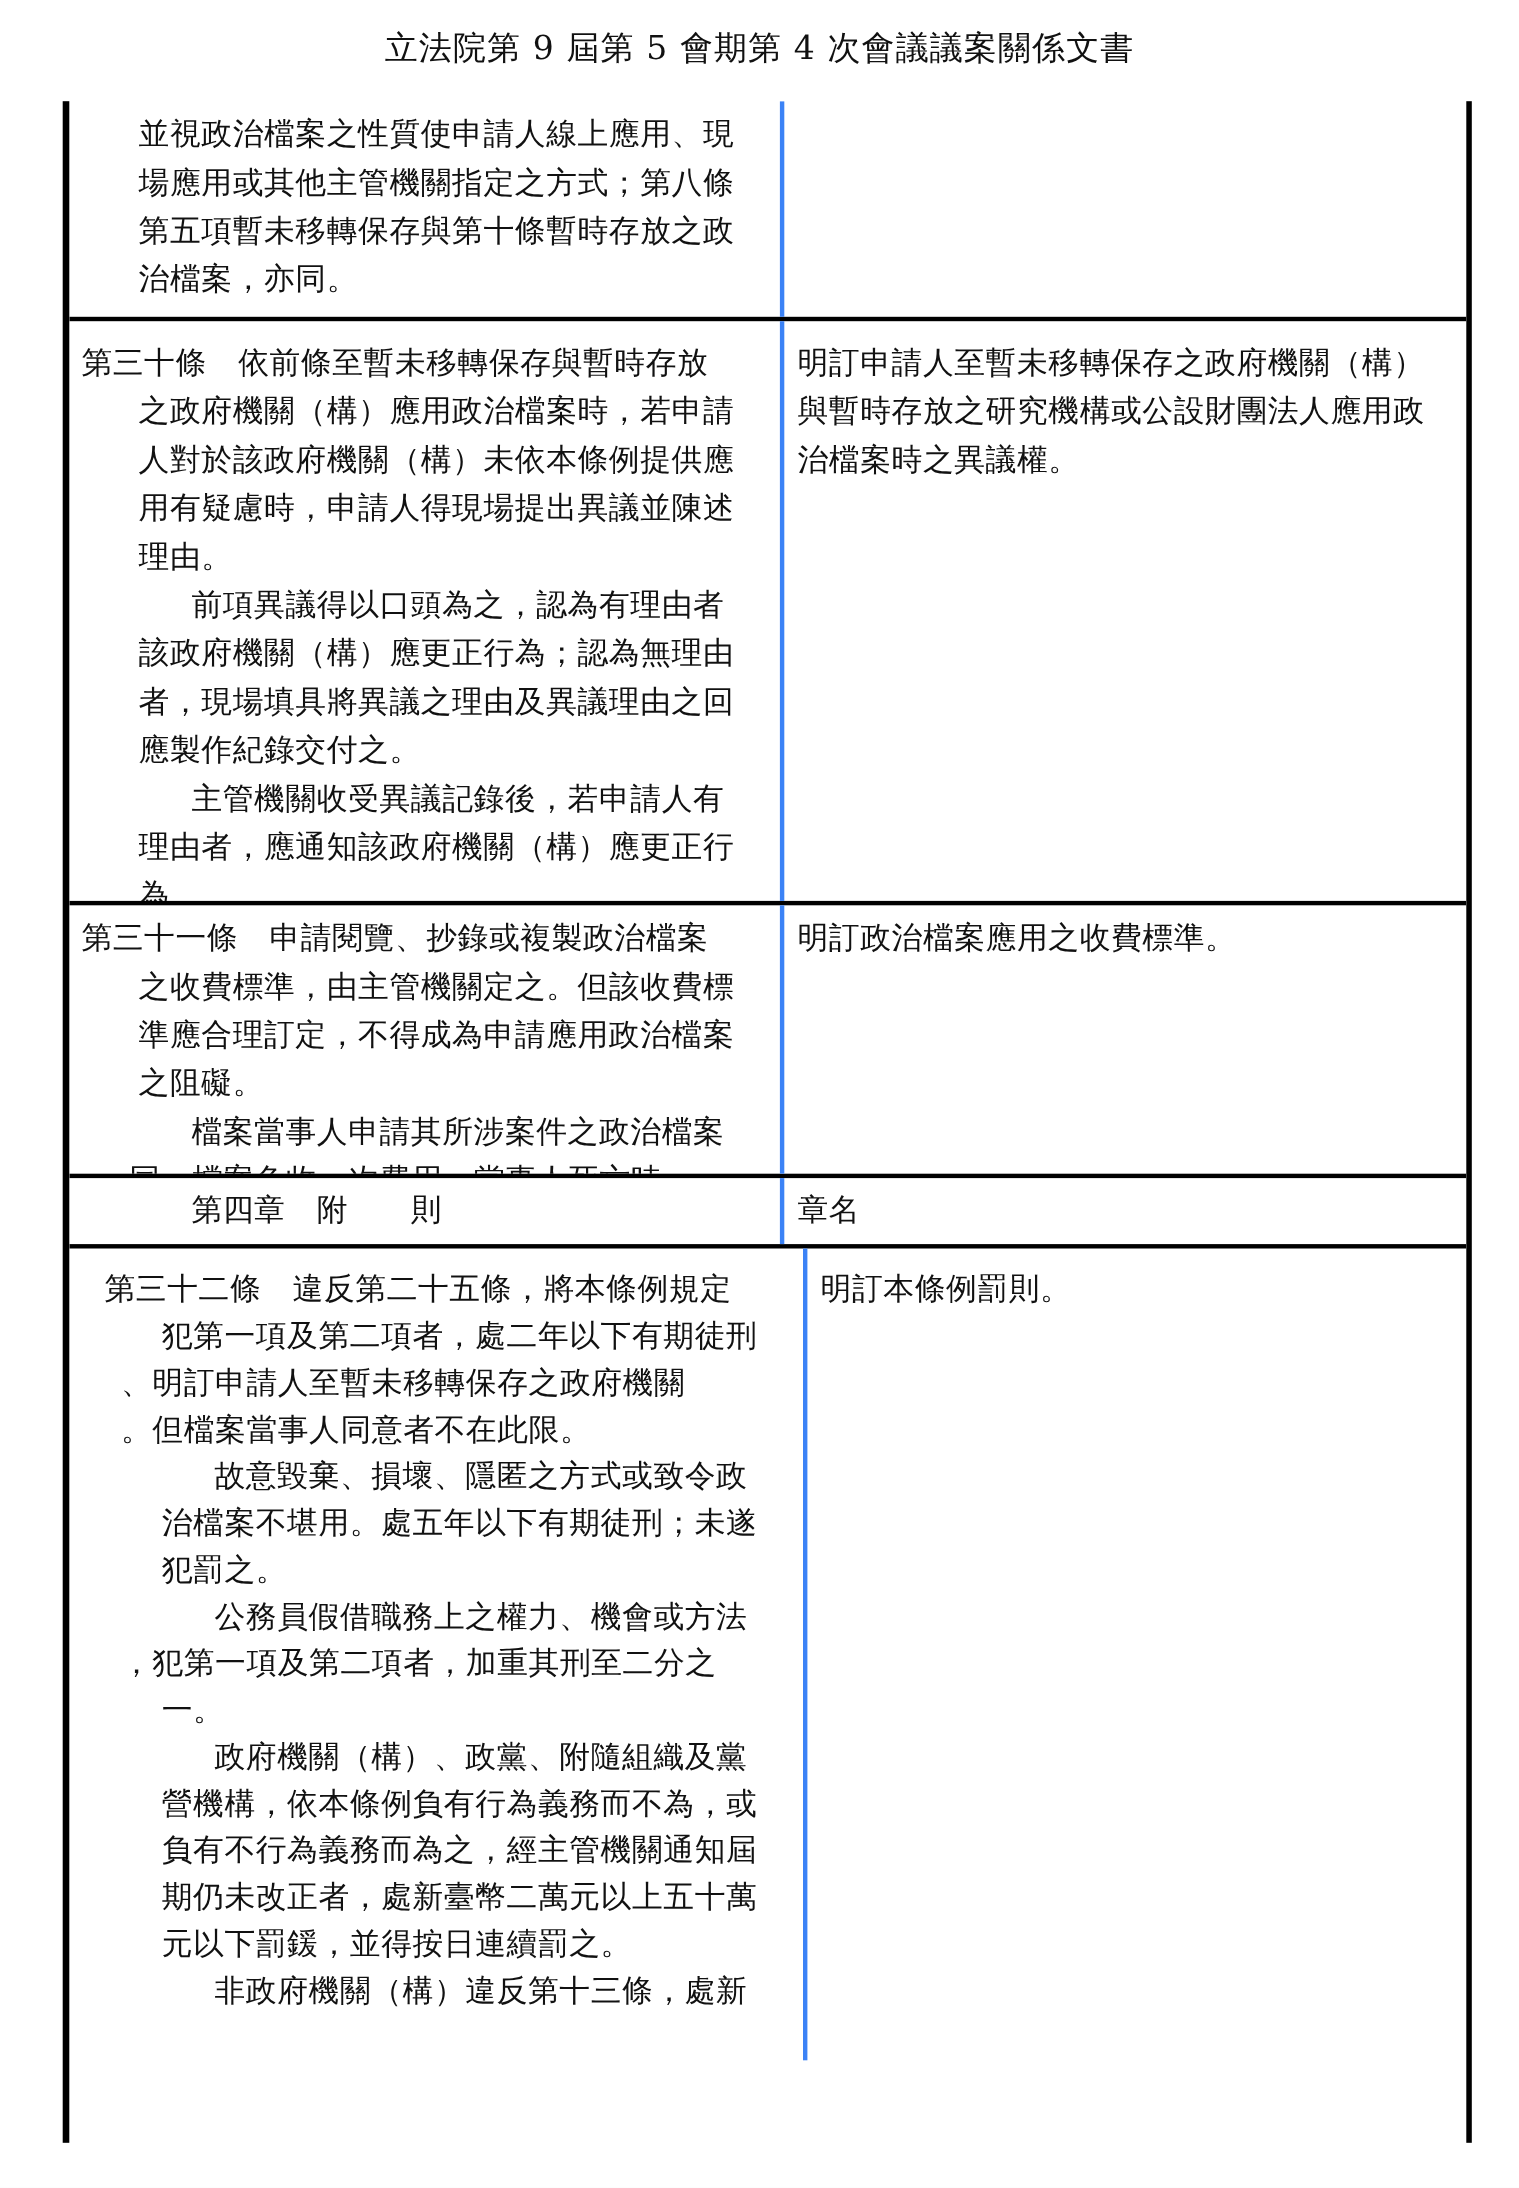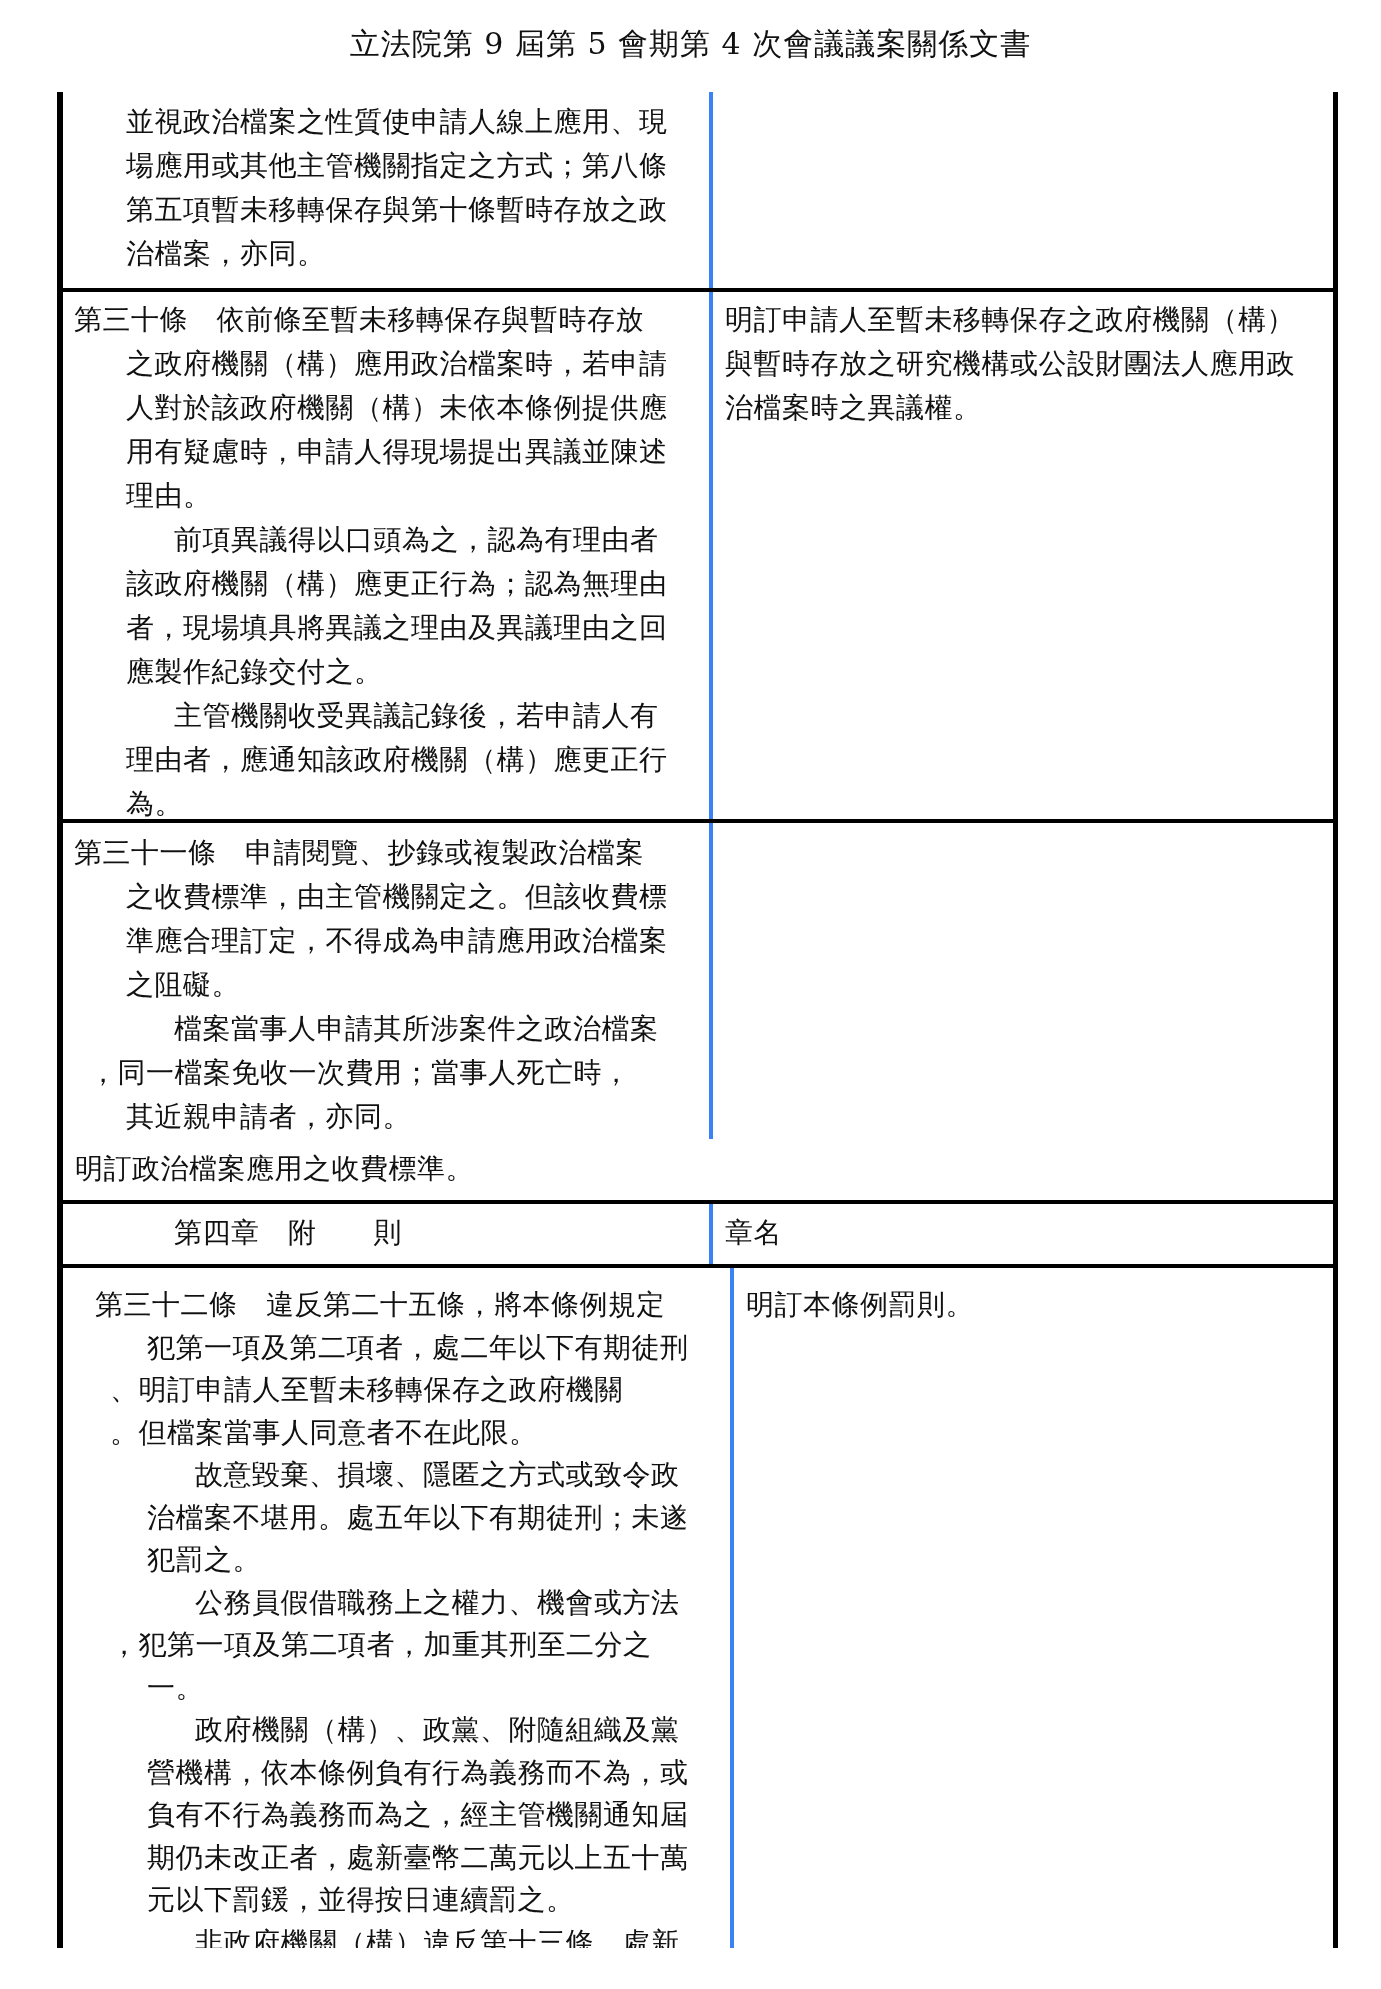--- a/index.html
+++ b/index.html
@@ -33,38 +33,38 @@
   }
   .t-row{
     display:flex;
     box-sizing:border-box;
     border-bottom:4px solid #000;
     flex:0 0 auto;
   }
   .t-row:last-child{border-bottom:none;}
   .t-row.r0{height:200px;}
   .t-row.r1{height:531px;}
-  .t-row.r2{height:381px;flex-direction:column;}
+  .t-row.r2{height:248px;}
   .t-row.r3{height:64px;}
   .t-row.r4{height:738px;margin-left:21px;}
   .cell{
     box-sizing:border-box;
     overflow:hidden;
   }
   .cell-left{
     width:650px;
     border-right:4px solid #3b82f6;
     padding:10px 6px 0 11px;
   }
   .cell-right{
     flex:1;
     padding:10px 8px 0 12px;
   }
   .t-row.r0 .cell{padding-top:8px;}
-  .t-row.r1 .cell{padding-top:6px;}
+  .t-row.r1 .cell{padding-top:16px;}
   .t-row.r2 .cell{padding-top:8px;}
   .t-row.r3 .cell{padding-top:6px;}
   .t-row.r4 .cell{padding-top:16px;}
   .line{
     font-size:28px;
     line-height:44px;
     white-space:pre;
     letter-spacing:0.5px;
   }
   .t-row.r3 .line{line-height:46px;}

